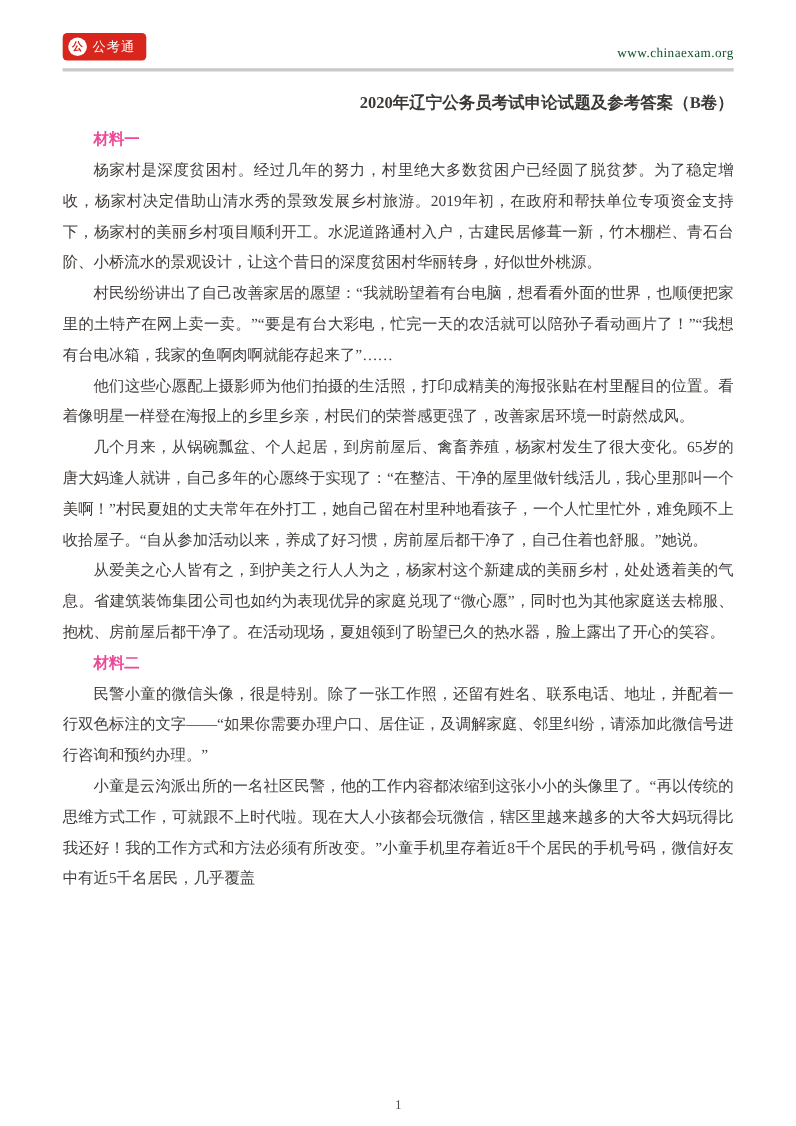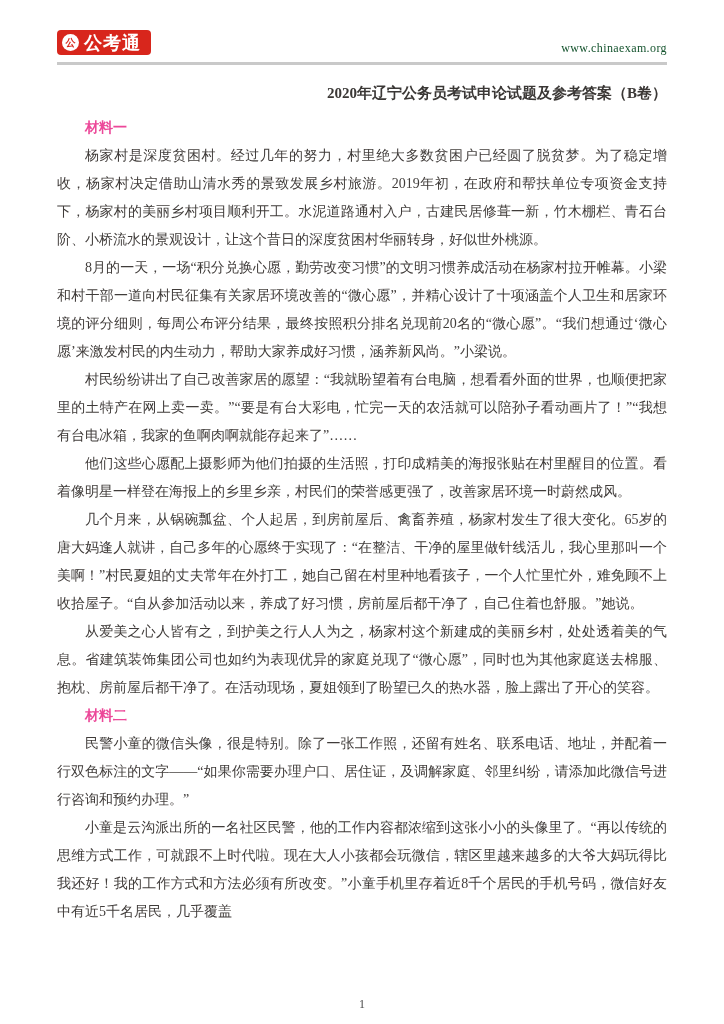--- a/index.html
+++ b/index.html
@@ -44,22 +44,22 @@
     align-items: center;
     justify-content: center;
     font-family: "Liberation Sans", sans-serif;
     font-size: 10px;
     font-weight: bold;
     color: #d8261c;
     line-height: 1;
   }
   .logo-text {
     font-family: "Liberation Sans", sans-serif;
-    font-size: 18px;
-    font-weight: bold;
+    font-size: 12px;
+    font-weight: normal;
     letter-spacing: 1px;
   }
 
   .website {
     color: #14532d;
     font-size: 12px;
     letter-spacing: 0.4px;
     text-decoration: none;
     font-family: "Liberation Serif", "DejaVu Serif", serif;
     line-height: 1.2;
@@ -109,21 +109,20 @@
       <span class="logo-text">公考通</span>
     </div>
     <a class="website">www.chinaexam.org</a>
   </header>
 
   <h1 class="doc-title">2020年辽宁公务员考试申论试题及参考答案（B卷）</h1>
 
   <div class="content">
     <p class="section-heading">材料一</p>
     <p>杨家村是深度贫困村。经过几年的努力，村里绝大多数贫困户已经圆了脱贫梦。为了稳定增收，杨家村决定借助山清水秀的景致发展乡村旅游。2019年初，在政府和帮扶单位专项资金支持下，杨家村的美丽乡村项目顺利开工。水泥道路通村入户，古建民居修葺一新，竹木棚栏、青石台阶、小桥流水的景观设计，让这个昔日的深度贫困村华丽转身，好似世外桃源。</p>
-    <p>8月的一天，一场“积分兑换心愿，勤劳改变习惯”的文明习惯养成活动在杨家村拉开帷幕。小梁和村干部一道向村民征集有关家居环境改善的“微心愿”，并精心设计了十项涵盖个人卫生和居家环境的评分细则，每周公布评分结果，最终按照积分排名兑现前20名的“微心愿”。“我们想通过‘微心愿’来激发村民的内生动力，帮助大家养成好习惯，涵养新风尚。”小梁说。</p>
     <p>村民纷纷讲出了自己改善家居的愿望：“我就盼望着有台电脑，想看看外面的世界，也顺便把家里的土特产在网上卖一卖。”“要是有台大彩电，忙完一天的农活就可以陪孙子看动画片了！”“我想有台电冰箱，我家的鱼啊肉啊就能存起来了”……</p>
     <p>他们这些心愿配上摄影师为他们拍摄的生活照，打印成精美的海报张贴在村里醒目的位置。看着像明星一样登在海报上的乡里乡亲，村民们的荣誉感更强了，改善家居环境一时蔚然成风。</p>
     <p>几个月来，从锅碗瓢盆、个人起居，到房前屋后、禽畜养殖，杨家村发生了很大变化。65岁的唐大妈逢人就讲，自己多年的心愿终于实现了：“在整洁、干净的屋里做针线活儿，我心里那叫一个美啊！”村民夏姐的丈夫常年在外打工，她自己留在村里种地看孩子，一个人忙里忙外，难免顾不上收拾屋子。“自从参加活动以来，养成了好习惯，房前屋后都干净了，自己住着也舒服。”她说。</p>
     <p>从爱美之心人皆有之，到护美之行人人为之，杨家村这个新建成的美丽乡村，处处透着美的气息。省建筑装饰集团公司也如约为表现优异的家庭兑现了“微心愿”，同时也为其他家庭送去棉服、抱枕、房前屋后都干净了。在活动现场，夏姐领到了盼望已久的热水器，脸上露出了开心的笑容。</p>
 
     <p class="section-heading">材料二</p>
     <p>民警小童的微信头像，很是特别。除了一张工作照，还留有姓名、联系电话、地址，并配着一行双色标注的文字——“如果你需要办理户口、居住证，及调解家庭、邻里纠纷，请添加此微信号进行咨询和预约办理。”</p>
     <p>小童是云沟派出所的一名社区民警，他的工作内容都浓缩到这张小小的头像里了。“再以传统的思维方式工作，可就跟不上时代啦。现在大人小孩都会玩微信，辖区里越来越多的大爷大妈玩得比我还好！我的工作方式和方法必须有所改变。”小童手机里存着近8千个居民的手机号码，微信好友中有近5千名居民，几乎覆盖</p>
   </div>
 

